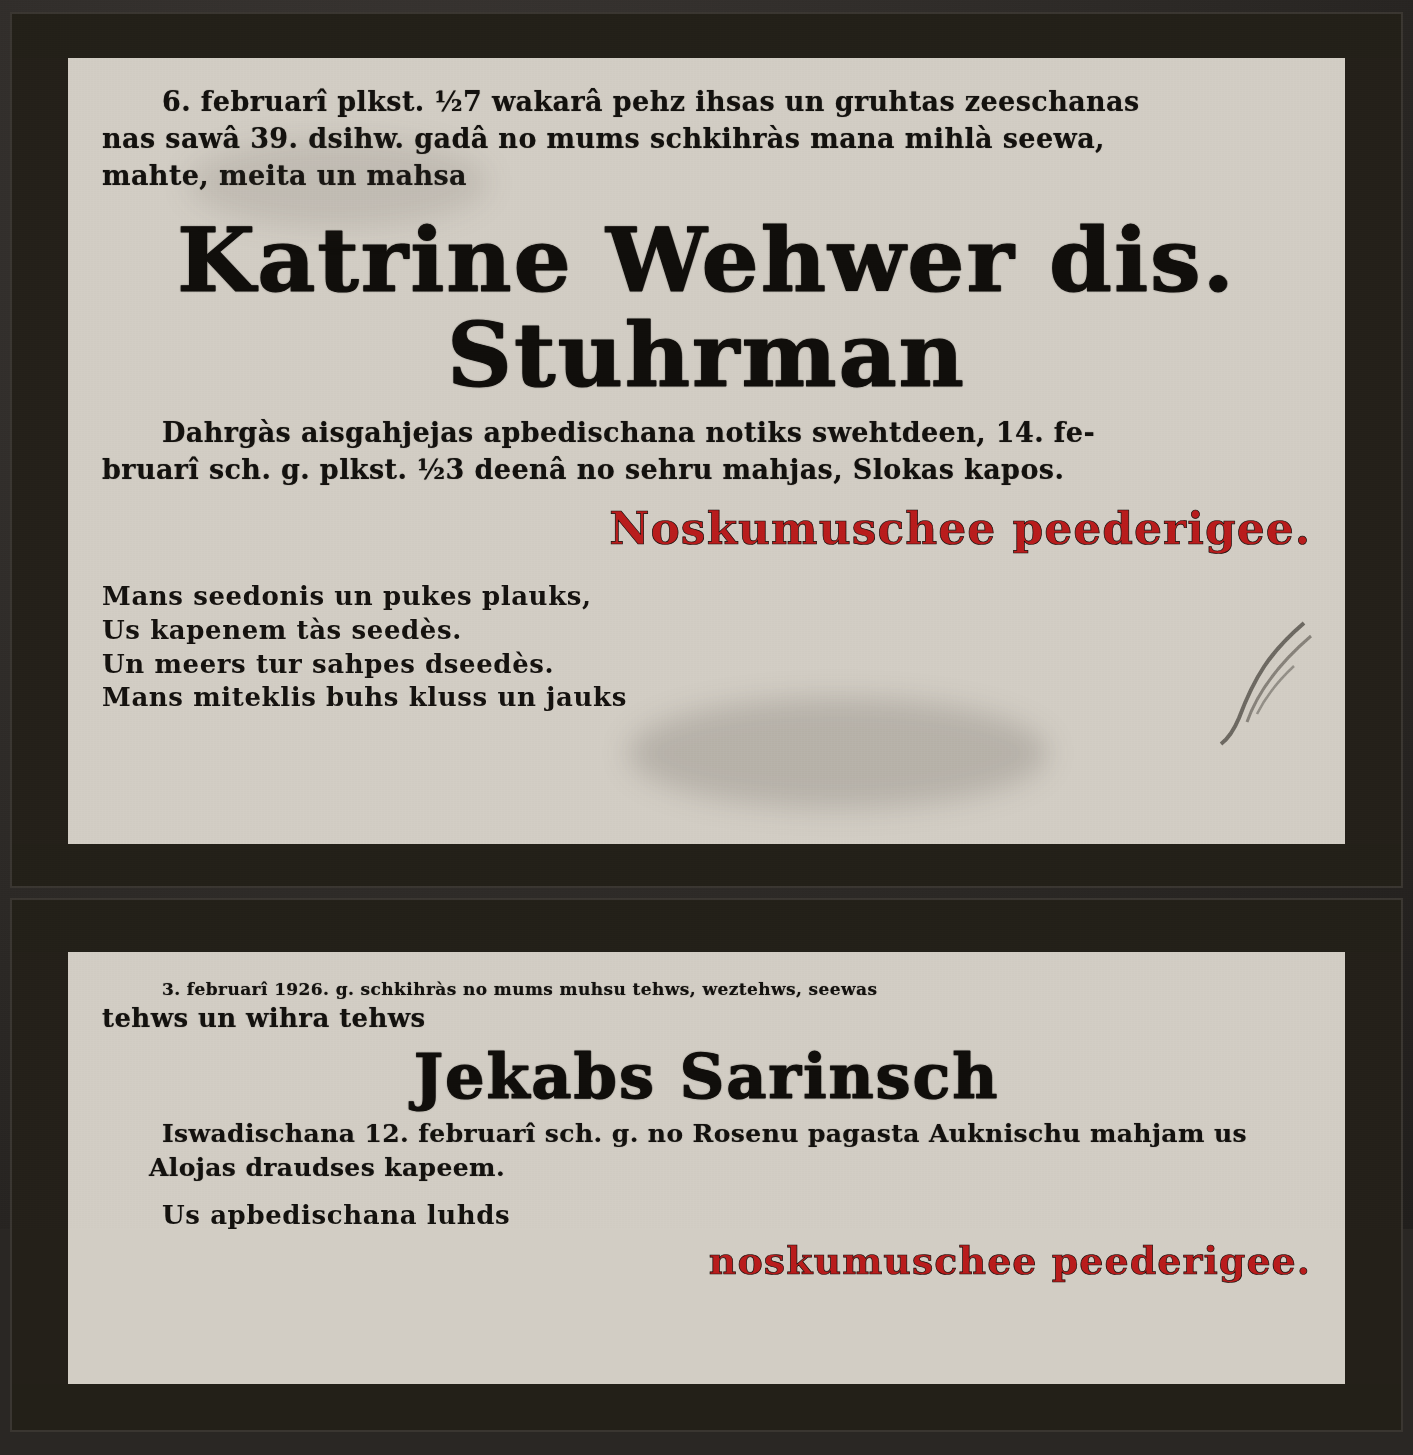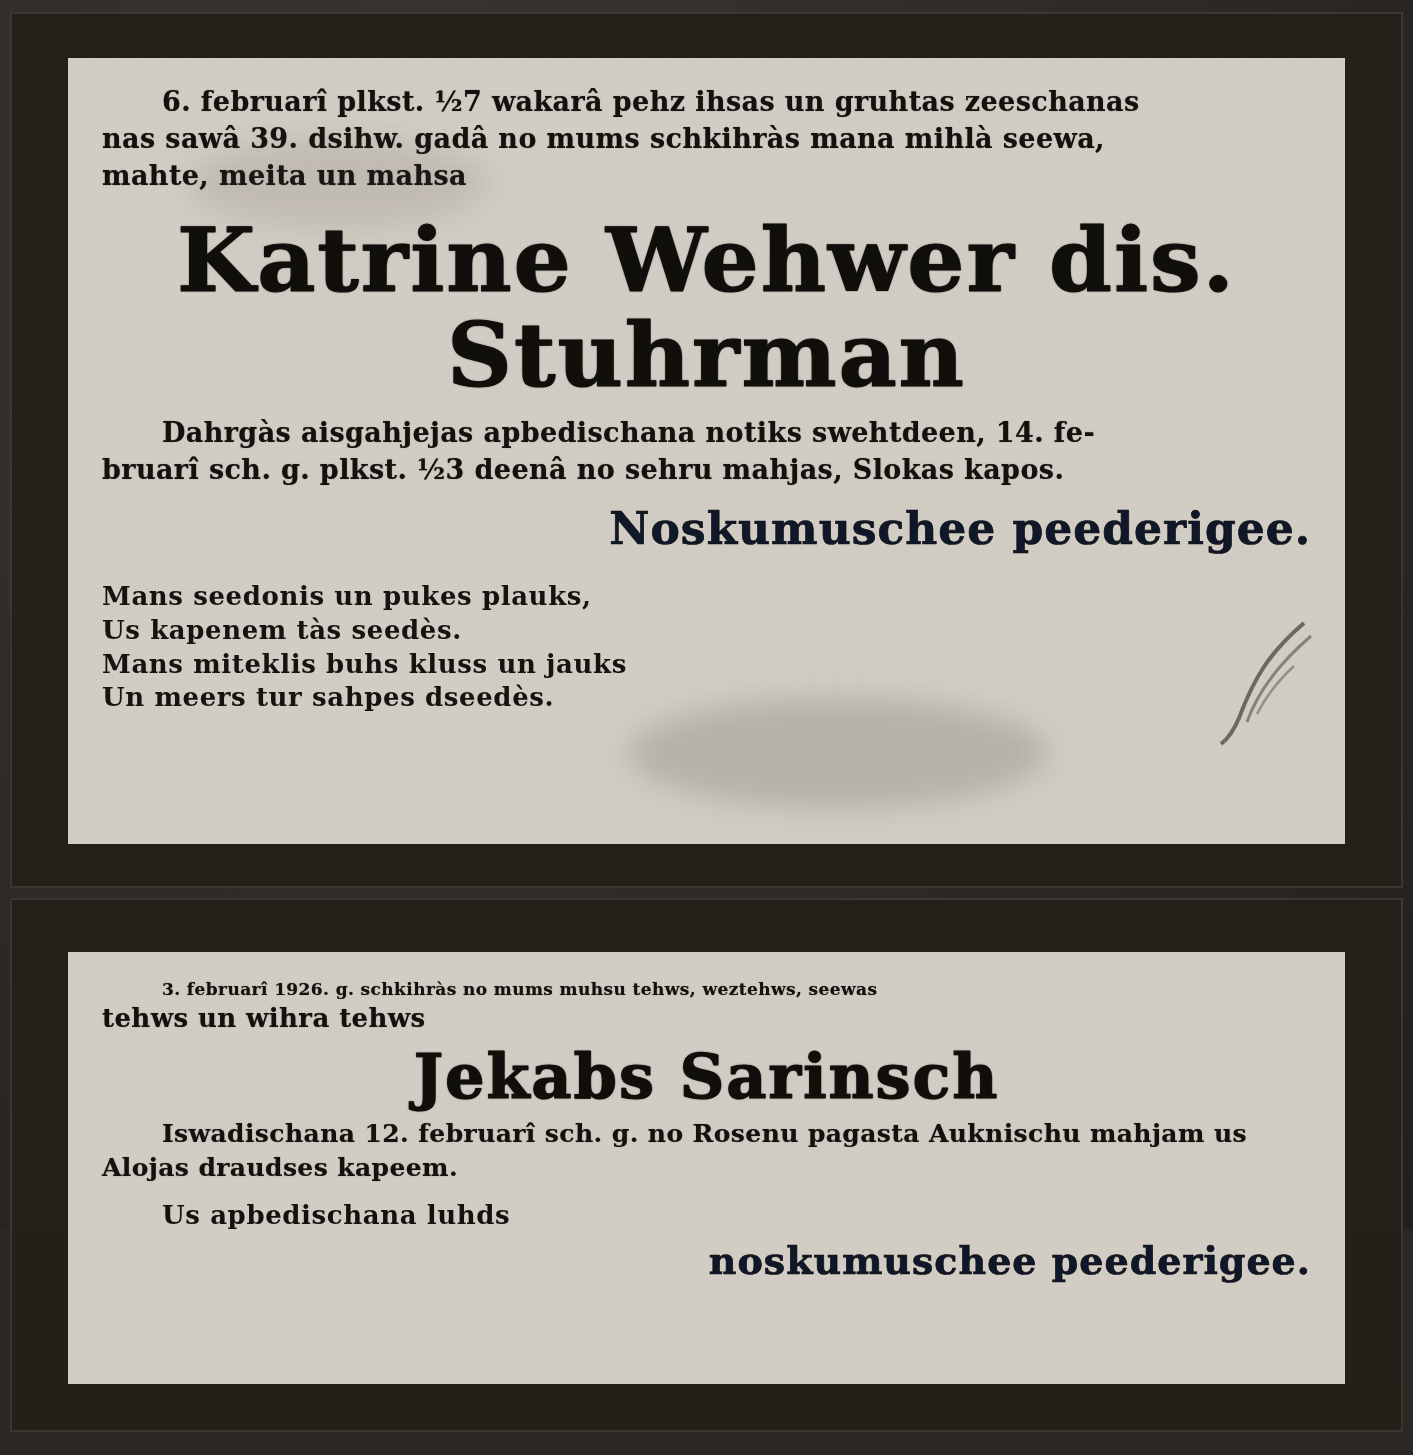--- a/index.html
+++ b/index.html
@@ -146,21 +146,21 @@
     text-align: center;
   }
 
   .signoff {
     font-family: "DejaVu Serif", serif;
     font-weight: 700;
     font-size: 44px;
     letter-spacing: 1px;
     text-align: right;
     margin: 14px 0 0 0;
-    color: #0f172a;
+    color: #b91c1c;
     -webkit-text-stroke: .7px #100e0b;
   }
   .signoff-2 {
     font-size: 38px;
     margin-top: 8px;
   }
 
   .verse {
     font-family: "DejaVu Serif", serif;
     font-weight: 700;
@@ -241,22 +241,22 @@
         <h1 class="name name-1">Katrine Wehwer dis. Stuhrman</h1>
 
         <p class="body-text">Dahrgàs aisgahjejas apbedischana notiks swehtdeen, 14. fe-</p>
         <p class="body-text noindent">bruarî sch. g. plkst. ½3 deenâ no sehru mahjas, Slokas kapos.</p>
 
         <p class="signoff">Noskumuschee peederigee.</p>
 
         <div class="verse">
           <div>Mans seedonis un pukes plauks,</div>
           <div>Us kapenem tàs seedès.</div>
+          <div>Un meers tur sahpes dseedès.</div>
           <div>Mans miteklis buhs kluss un jauks</div>
-          <div>Un meers tur sahpes dseedès.</div>
         </div>
 
         <div class="smudge smudge-a"></div>
 
         <svg class="scribble" viewBox="0 0 120 130">
           <path d="M105 5 C70 35, 55 60, 40 100 C35 112, 30 120, 22 126" stroke="#2b2721" stroke-width="4" fill="none" opacity=".8"></path>
           <path d="M112 18 C84 42, 60 70, 48 104" stroke="#2b2721" stroke-width="3" fill="none" opacity=".6"></path>
           <path d="M95 48 C80 62, 66 80, 58 96" stroke="#2b2721" stroke-width="2.5" fill="none" opacity=".5"></path>
         </svg>
       </div>
@@ -270,21 +270,21 @@
     <div class="side-right"></div>
 
     <div class="paper">
       <div class="paper-inner">
         <p class="body-text" style="font-size:17px;">3. februarî 1926. g. schkihràs no mums muhsu tehws, weztehws, seewas</p>
         <p class="body-text noindent" style="font-size:26px;">tehws un wihra tehws</p>
 
         <h1 class="name name-2">Jekabs Sarinsch</h1>
 
         <p class="body-text" style="font-size:25px;">Iswadischana 12. februarî sch. g. no Rosenu pagasta Auknischu mahjam us</p>
-        <p class="body-text noindent" style="font-size:25px;">Alojas draudses kapeem.</p>
+        <p class="body-text noindent" style="font-size:25px;margin-left:47px;">Alojas draudses kapeem.</p>
 
         <p class="small-line">Us apbedischana luhds</p>
 
         <p class="signoff signoff-2">noskumuschee peederigee.</p>
       </div>
     </div>
   </div>
 
   <div class="grain"></div>
 </div>

